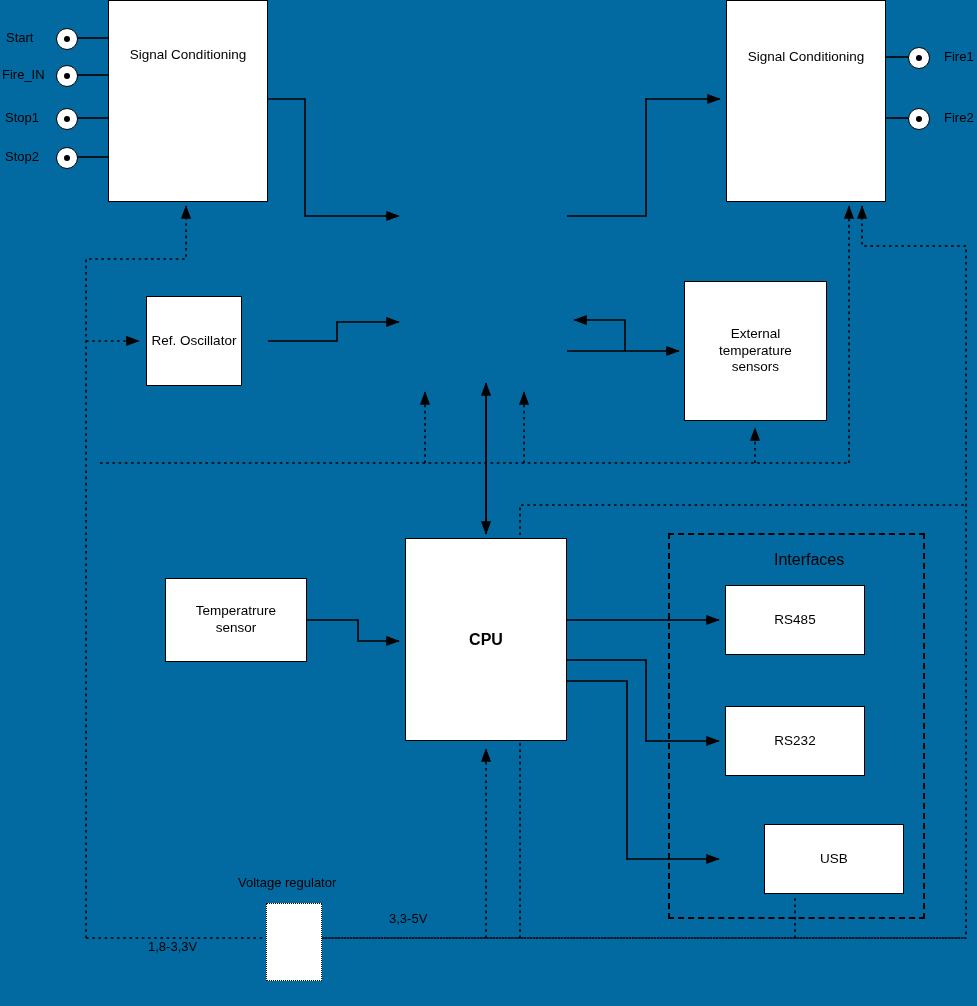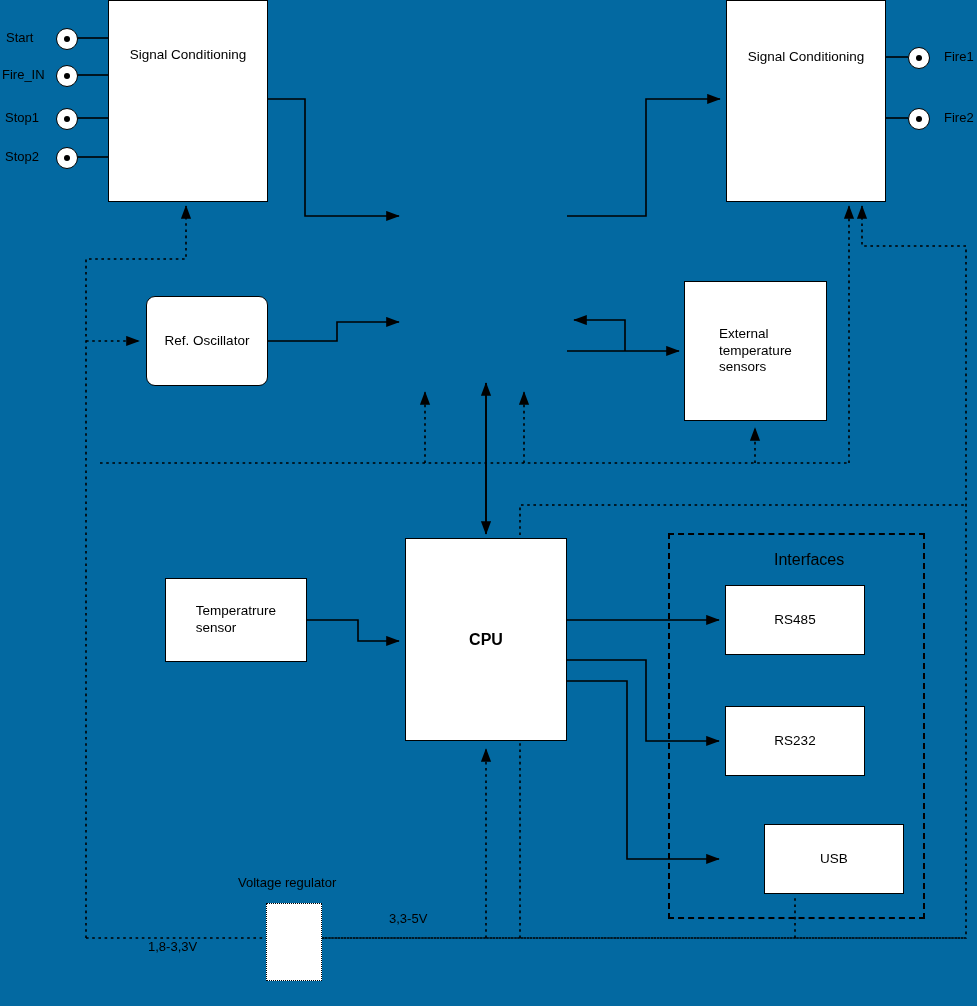--- a/index.html
+++ b/index.html
@@ -23,20 +23,21 @@
     height: 1006px;
   }
   .blk {
     position: absolute;
     box-sizing: border-box;
     border: 1.4px solid #000;
     background: #ffffff;
     display: flex;
     align-items: center;
     justify-content: center;
+    text-align: center;
     font-size: 13.5px;
     color: #000;
     line-height: 1.25;
     white-space: pre-line;
     z-index: 3;
   }
   .blk.bold {
     font-weight: bold;
     font-size: 16px;
   }
@@ -208,21 +209,21 @@
 
   <div class="blk" style="left:108px; top:0px; width:160px; height:202px; align-items:flex-start; padding-top:46px;">
     <span>Signal Conditioning</span>
   </div>
 
   <div class="blk" style="left:726px; top:0px; width:160px; height:202px; align-items:flex-start; padding-top:48px;">
     <span>Signal Conditioning</span>
   </div>
 
 
-  <div class="blk" style="left:146px; top:296px; width:122px; height:90px;border-radius:9px;">
+  <div class="blk" style="left:146px; top:296px; width:96px; height:90px;">
     <span>Ref. Oscillator</span>
   </div>
 
   <div class="blk" style="left:684px; top:281px; width:143px; height:140px;">
     <span>External
 temperature
 sensors</span>
   </div>
 
   <div class="blk" style="left:165px; top:578px; width:142px; height:84px;">

